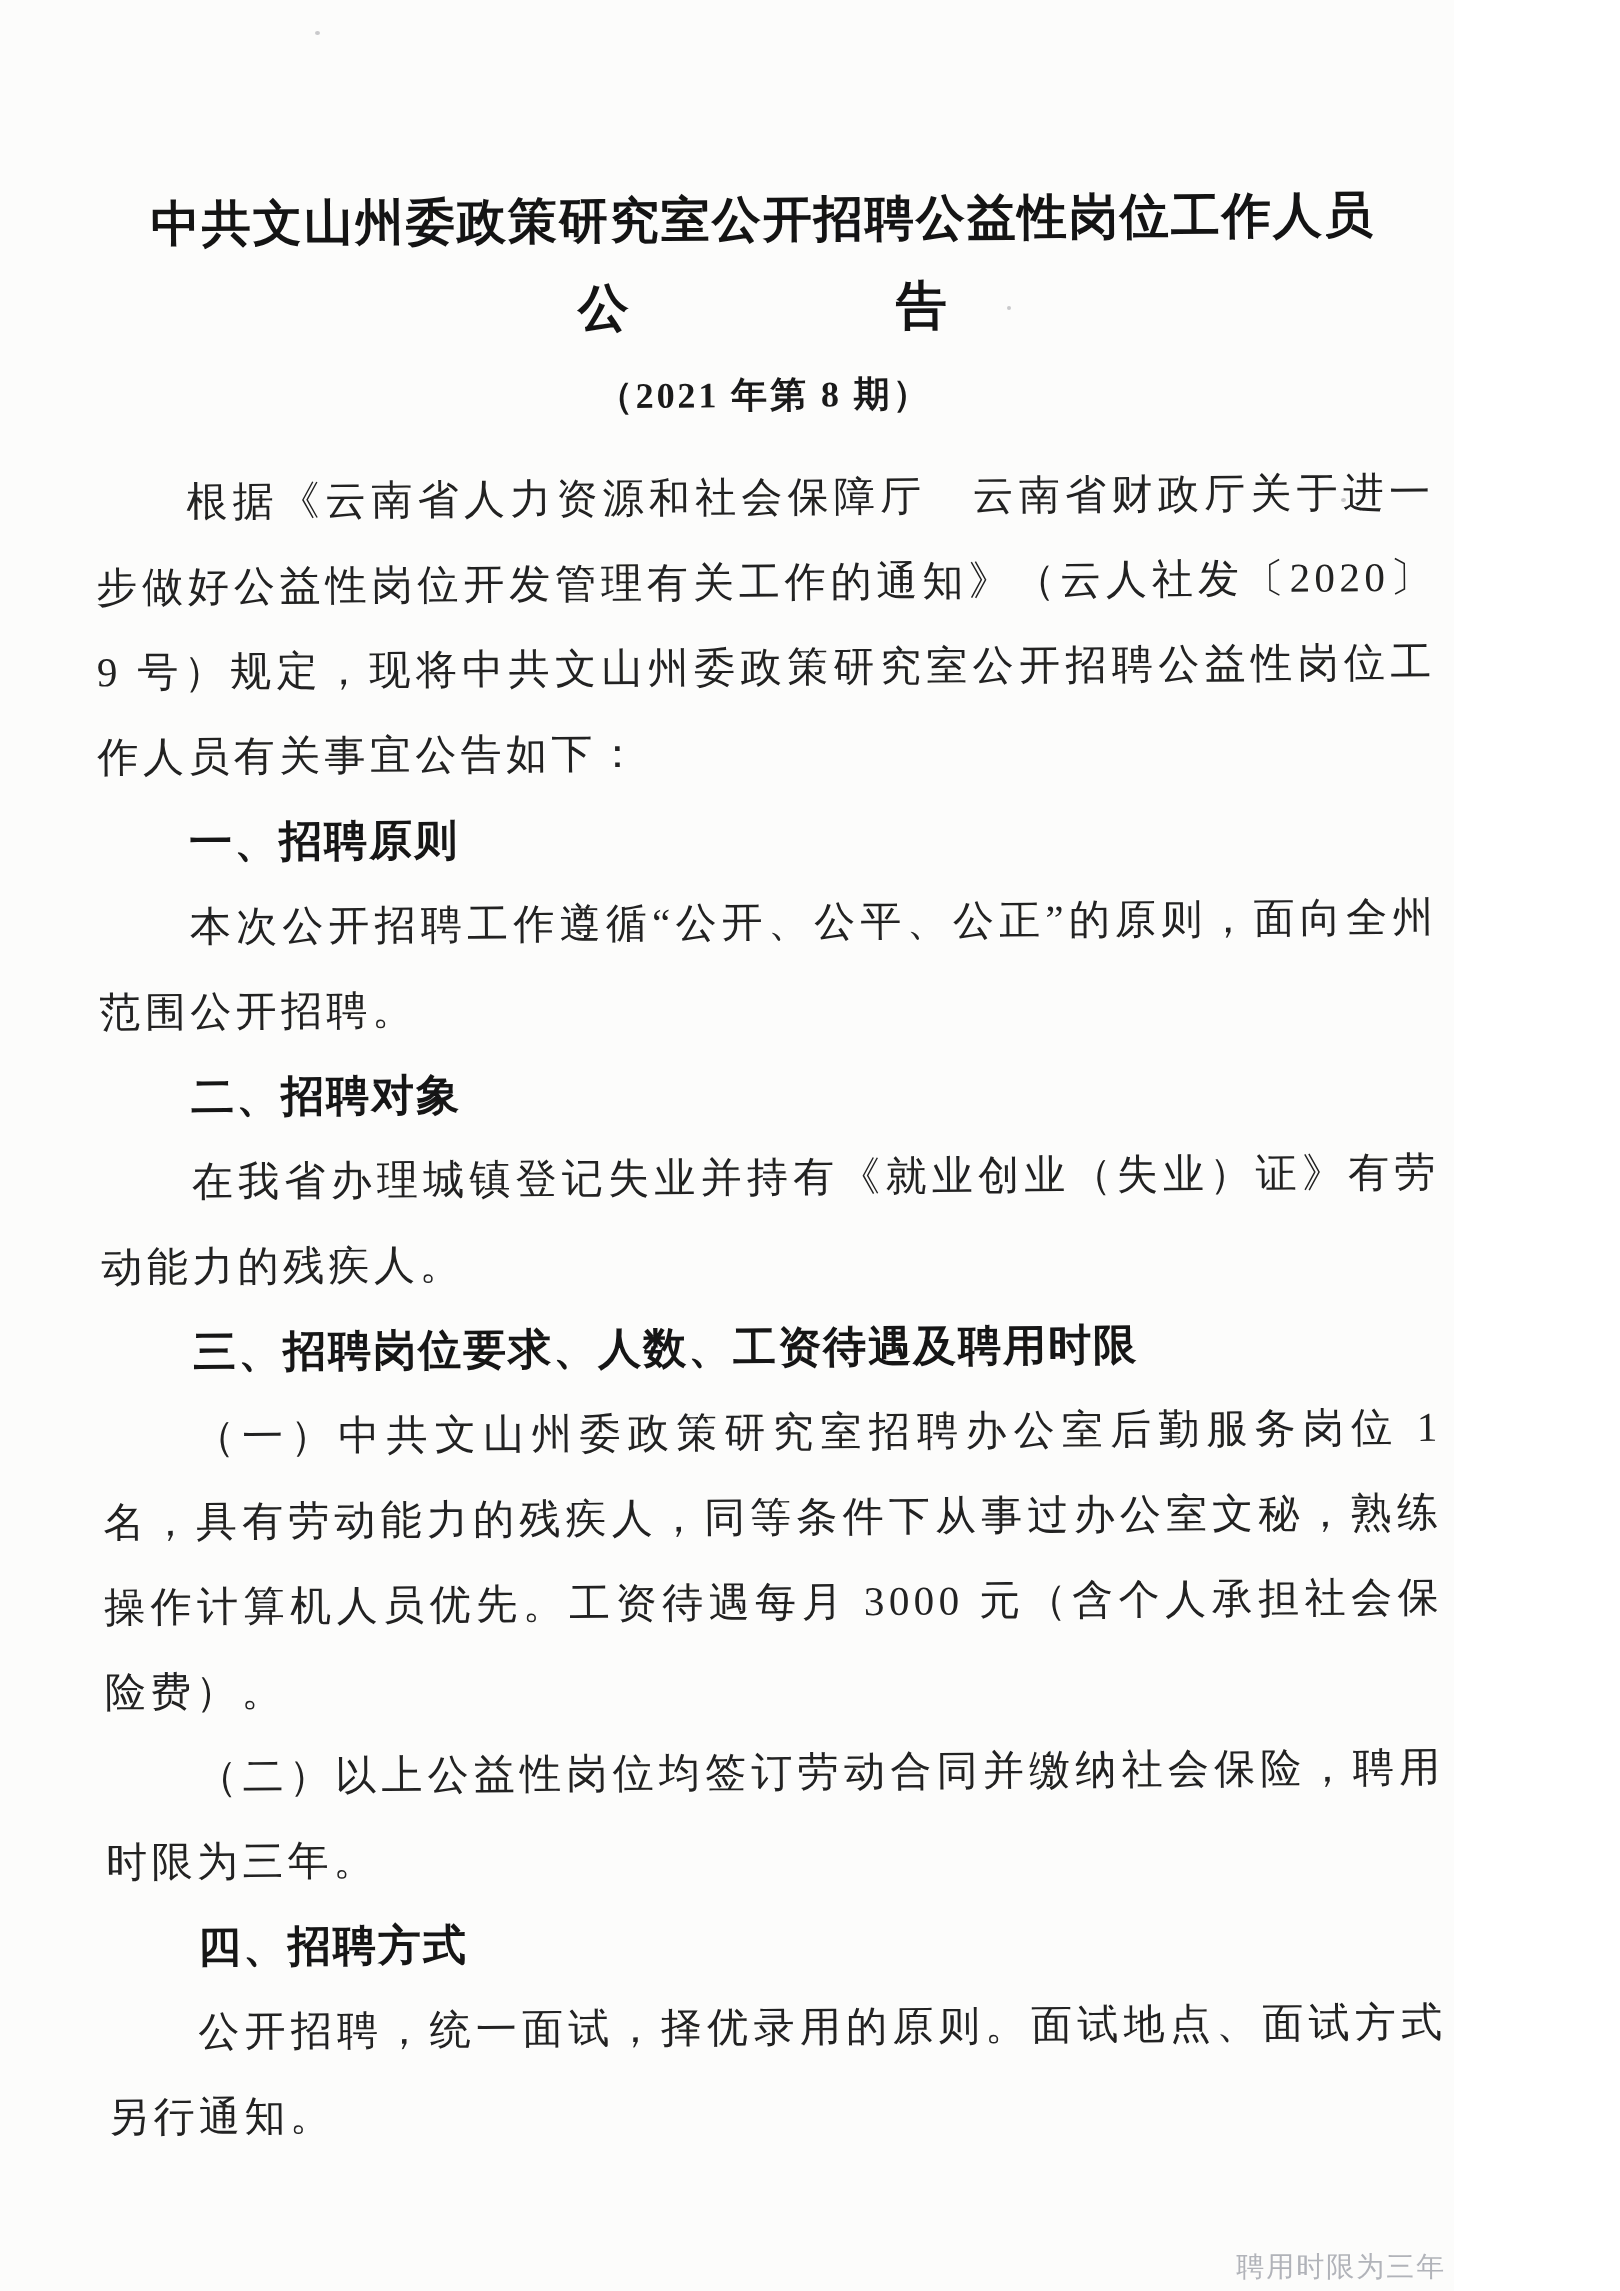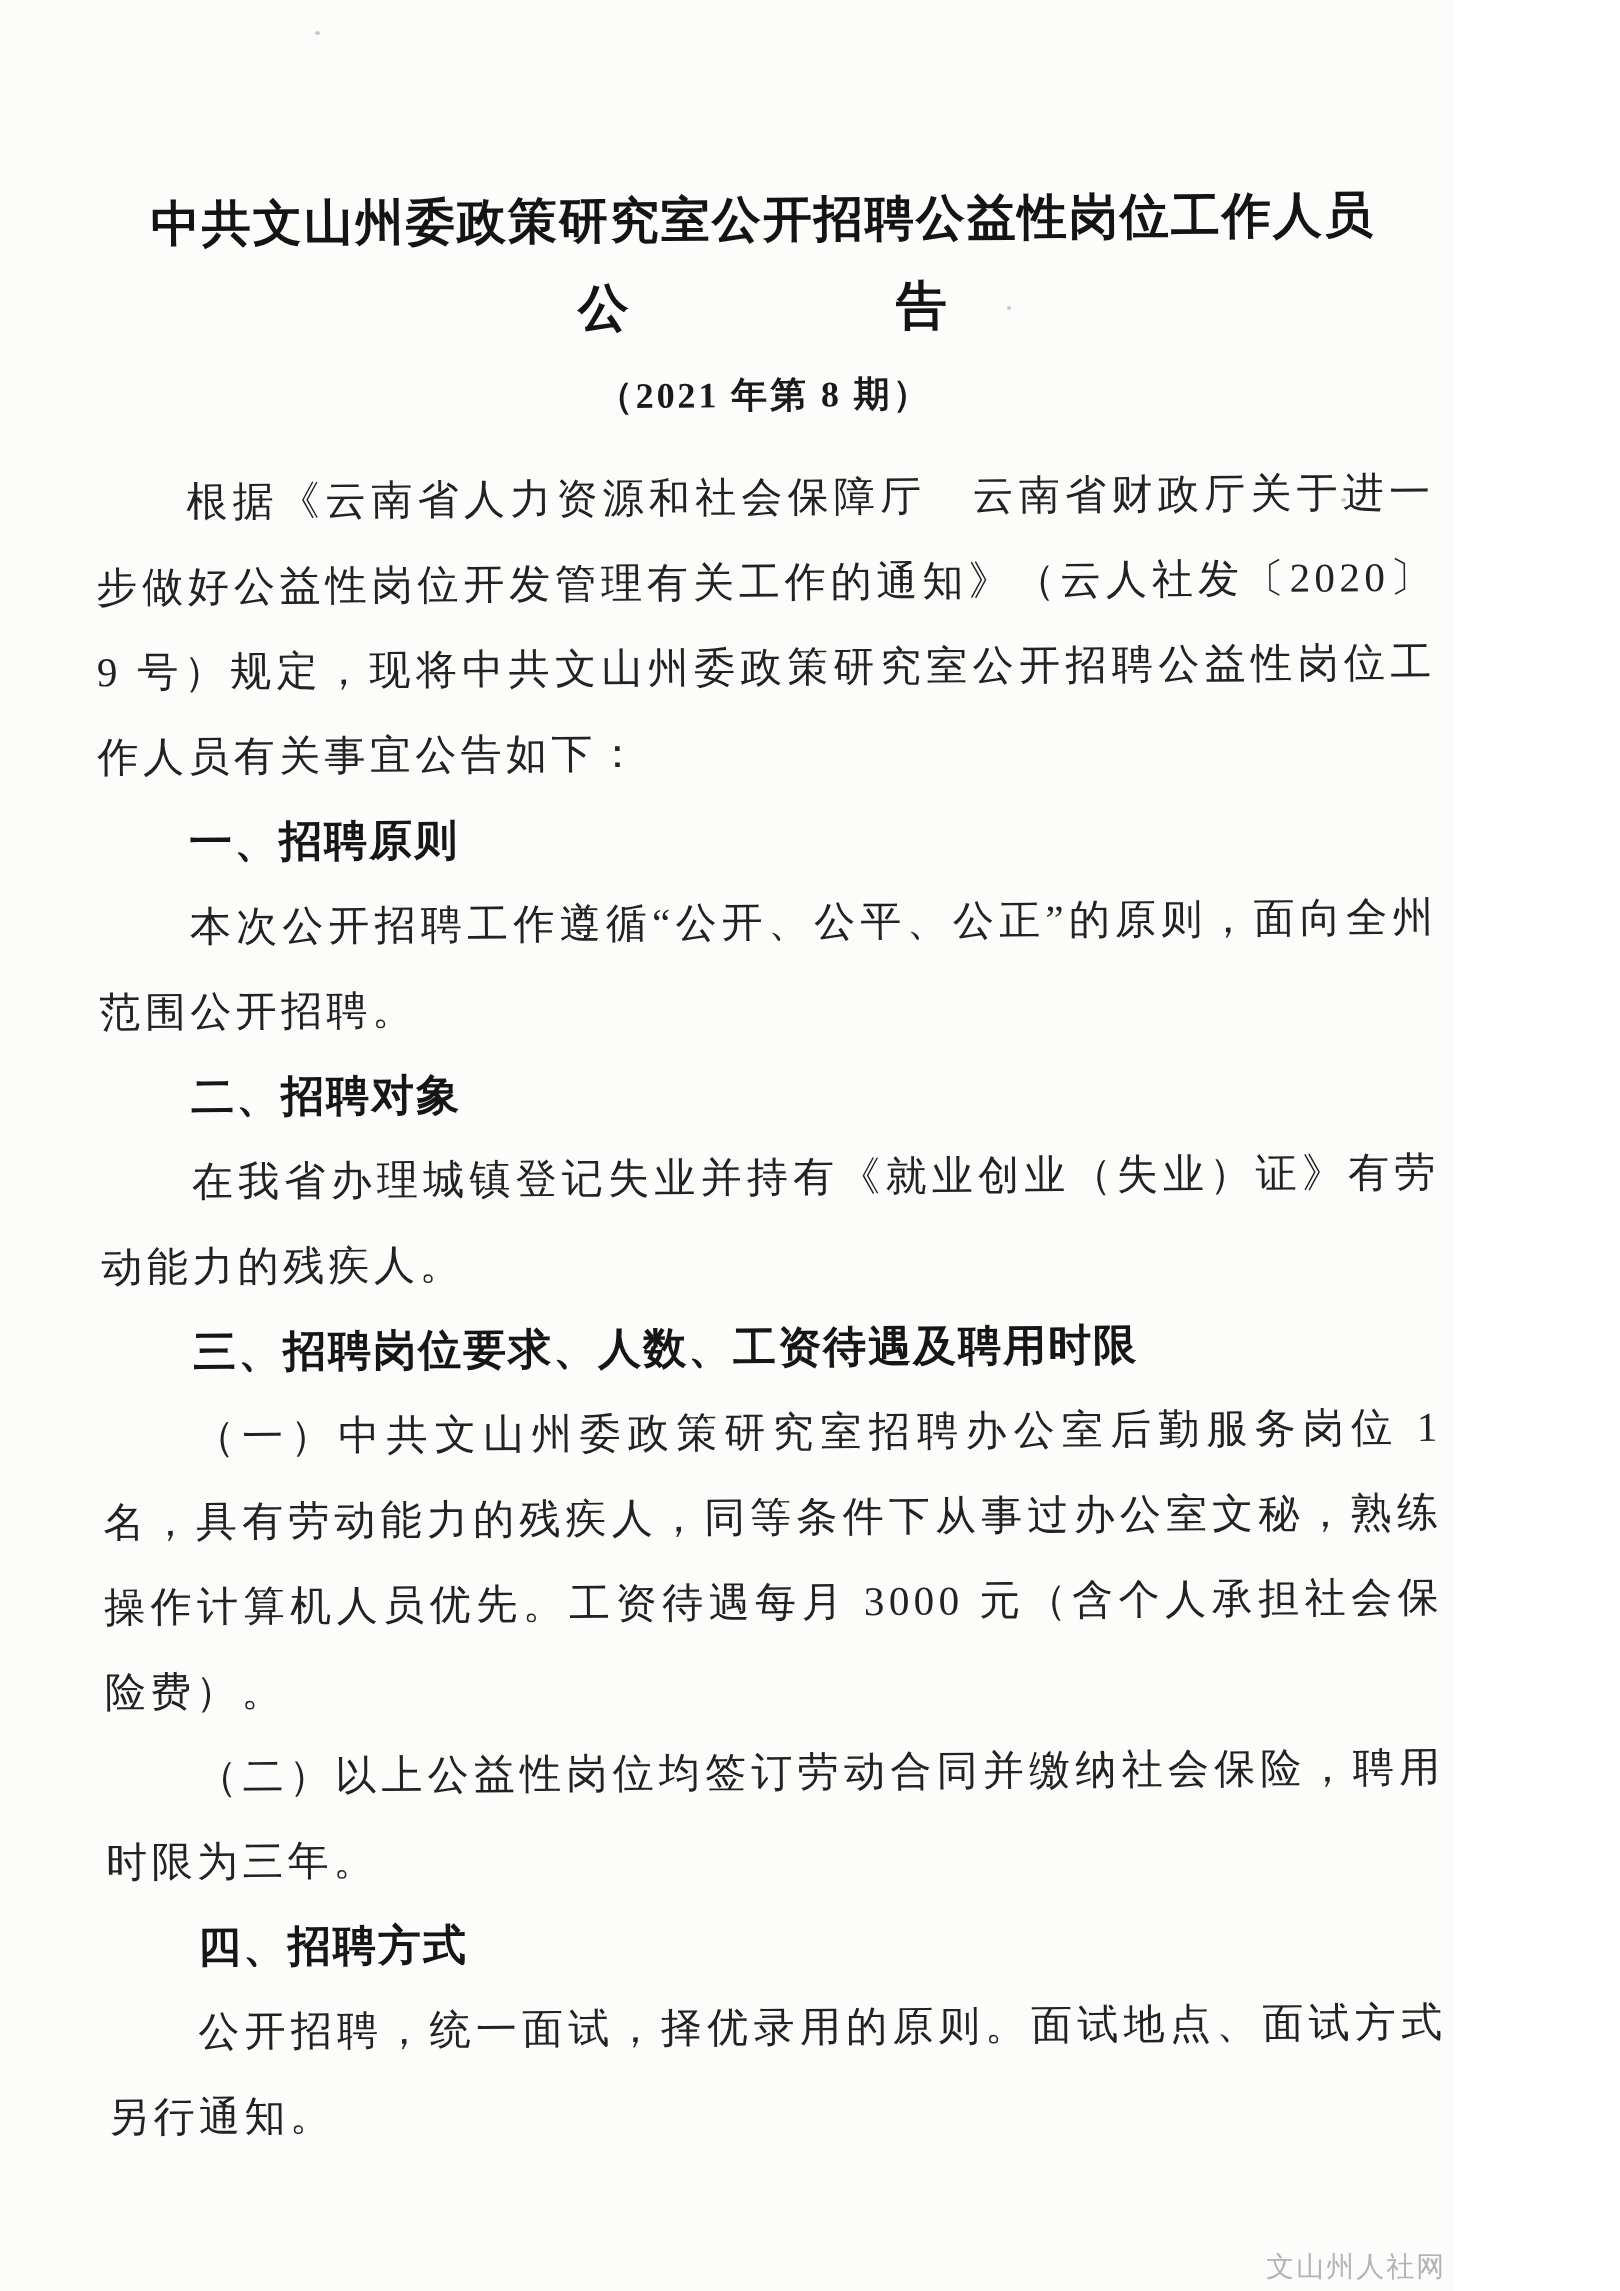--- a/index.html
+++ b/index.html
@@ -126,16 +126,16 @@
     <p class="para">公开招聘，统一面试，择优录用的原则。面试地点、面试方式另行通知。</p>
 
   </div>
 
   <div class="scan-edge"></div>
 
   <span class="speck speck-1"></span>
   <span class="speck speck-2"></span>
   <span class="speck speck-3"></span>
 
-  <div class="watermark">文山州人社网</div>
+  <div class="watermark">聘用时限为三年</div>
 
 </div>
 
 
 </body></html>

